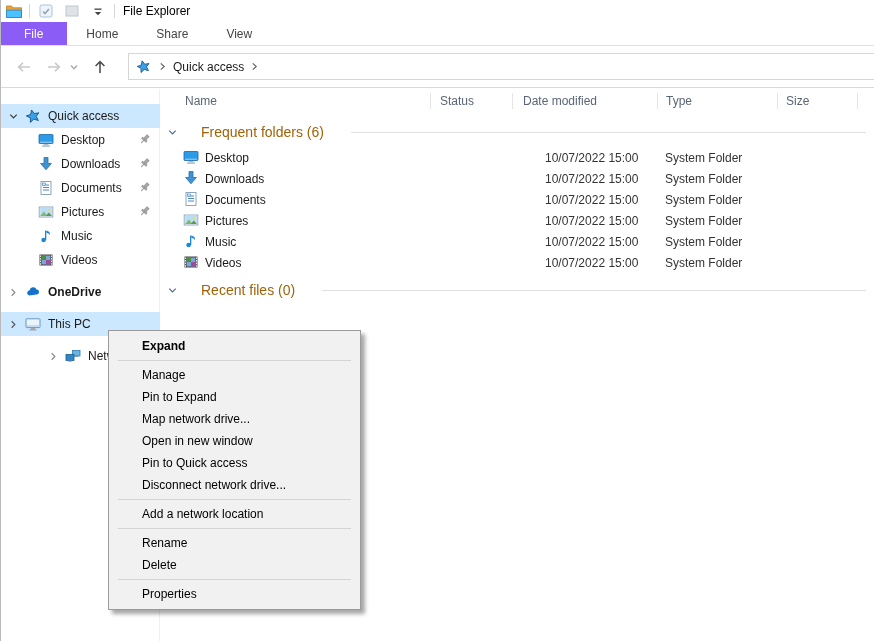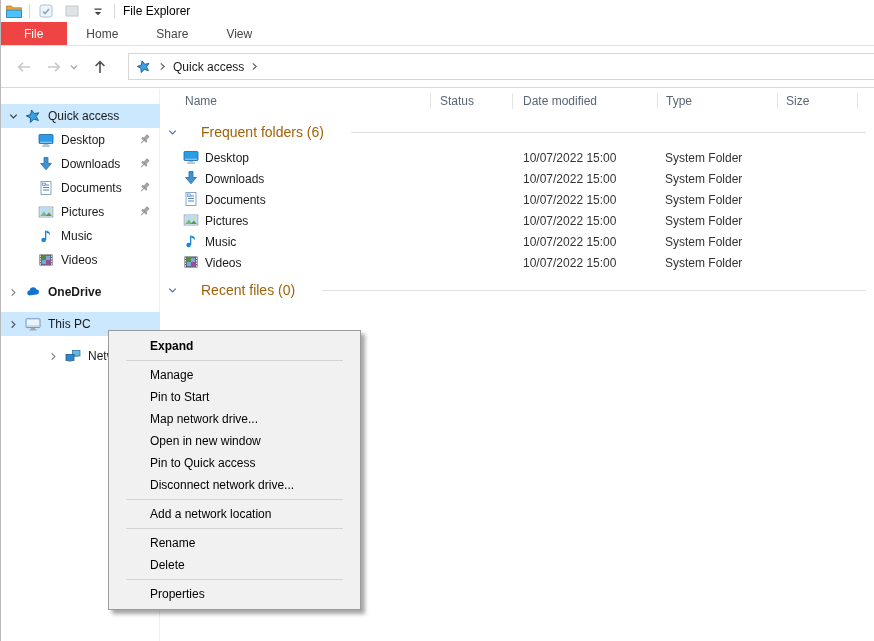--- a/index.html
+++ b/index.html
@@ -15,21 +15,21 @@
   .titlebar { height:22px; display:flex; align-items:center; padding-left:5px; gap:6px; background:#fff; }
   .titlebar .qsep { width:1px; height:14px; background:#d6d6d6; }
   .icon16 { width:16px; height:16px; display:inline-block; }
   .icon18 { width:18px; height:18px; display:inline-block; }
   .qat-btn { display:flex; align-items:center; justify-content:center; width:20px; height:20px; }
   .title-text { color:#000; margin-left:2px; }
 
   
   .tabs { height:24px; display:flex; align-items:stretch; border-bottom:1px solid #e2e2e2; background:#fff; }
   .tab { display:flex; align-items:center; justify-content:center; padding:0 19px; color:#444; cursor:default; }
-  .tab.active { background:#ef4444; color:#fff; padding:0 24px; }
+  .tab.active { background:#8b5cf6; color:#fff; padding:0 24px; }
 
   
   .toolbar { position:relative; height:42px; border-bottom:1px solid #d9d9d9; background:#fff; }
   .nav-btn { position:absolute; top:9px; width:24px; height:24px; display:flex; align-items:center; justify-content:center; }
   .addressbar {
     position:absolute; left:128px; right:-2px; top:7px; height:27px;
     border:1px solid #d6d6d6; background:#fff;
     display:flex; align-items:center; padding:0 7px; gap:7px;
   }
   .crumb { color:#1a1a1a; }
@@ -46,29 +46,29 @@
 
   
   .content { position:absolute; left:161px; top:89px; right:0; bottom:0; background:#fff; }
   .col-hdr { position:absolute; top:0; height:24px; color:#5a6576; display:flex; align-items:center; cursor:default; }
   .col-sep { position:absolute; top:4px; width:1px; height:16px; background:#e5e5e5; }
   .group-hdr { position:absolute; left:6px; right:8px; height:20px; display:flex; align-items:center; gap:23px; color:#a16207; font-size:14px; cursor:default; }
   .group-hdr .rule { flex:1; height:1px; background:#e0e0e0; margin-left:4px; }
   .file-row { position:absolute; left:0; right:0; height:21px; display:flex; align-items:center; cursor:default; }
   .file-row .icon16 { position:absolute; left:22px; top:2px; }
   .file-row .fname { position:absolute; left:44px; }
-  .file-row .fdate { position:absolute; left:362px; color:#333; }
+  .file-row .fdate { position:absolute; left:384px; color:#333; }
   .file-row .ftype { position:absolute; left:504px; color:#333; }
 
   
   .context-menu {
     position:absolute; left:108px; top:330px; width:253px;
     background:#f1f1f1; border:1px solid #9b9b9b;
     box-shadow:4px 4px 4px rgba(0,0,0,0.35);
-    padding:4px 8px; z-index:100;
+    padding:4px 0; z-index:100;
   }
   .menu-item { height:22px; display:flex; align-items:center; padding-left:33px; color:#000; cursor:default; }
   .menu-item.bold { font-weight:bold; }
   .menu-sep { border-top:1px solid #d4d4d4; margin:3px 9px; }
 
   svg { display:block; }
 </style>
 </head>
 <body>
 
@@ -455,21 +455,21 @@
       </svg>
     <span>Recent files (0)</span>
     <span class="rule"></span>
   </div>
 </div>
 
 <div class="context-menu">
   <div class="menu-item bold">Expand</div>
   <div class="menu-sep"></div>
   <div class="menu-item">Manage</div>
-  <div class="menu-item">Pin to Start</div>
+  <div class="menu-item">Pin to Expand</div>
   <div class="menu-item">Map network drive...</div>
   <div class="menu-item">Open in new window</div>
   <div class="menu-item">Pin to Quick access</div>
   <div class="menu-item">Disconnect network drive...</div>
   <div class="menu-sep"></div>
   <div class="menu-item">Add a network location</div>
   <div class="menu-sep"></div>
   <div class="menu-item">Rename</div>
   <div class="menu-item">Delete</div>
   <div class="menu-sep"></div>

